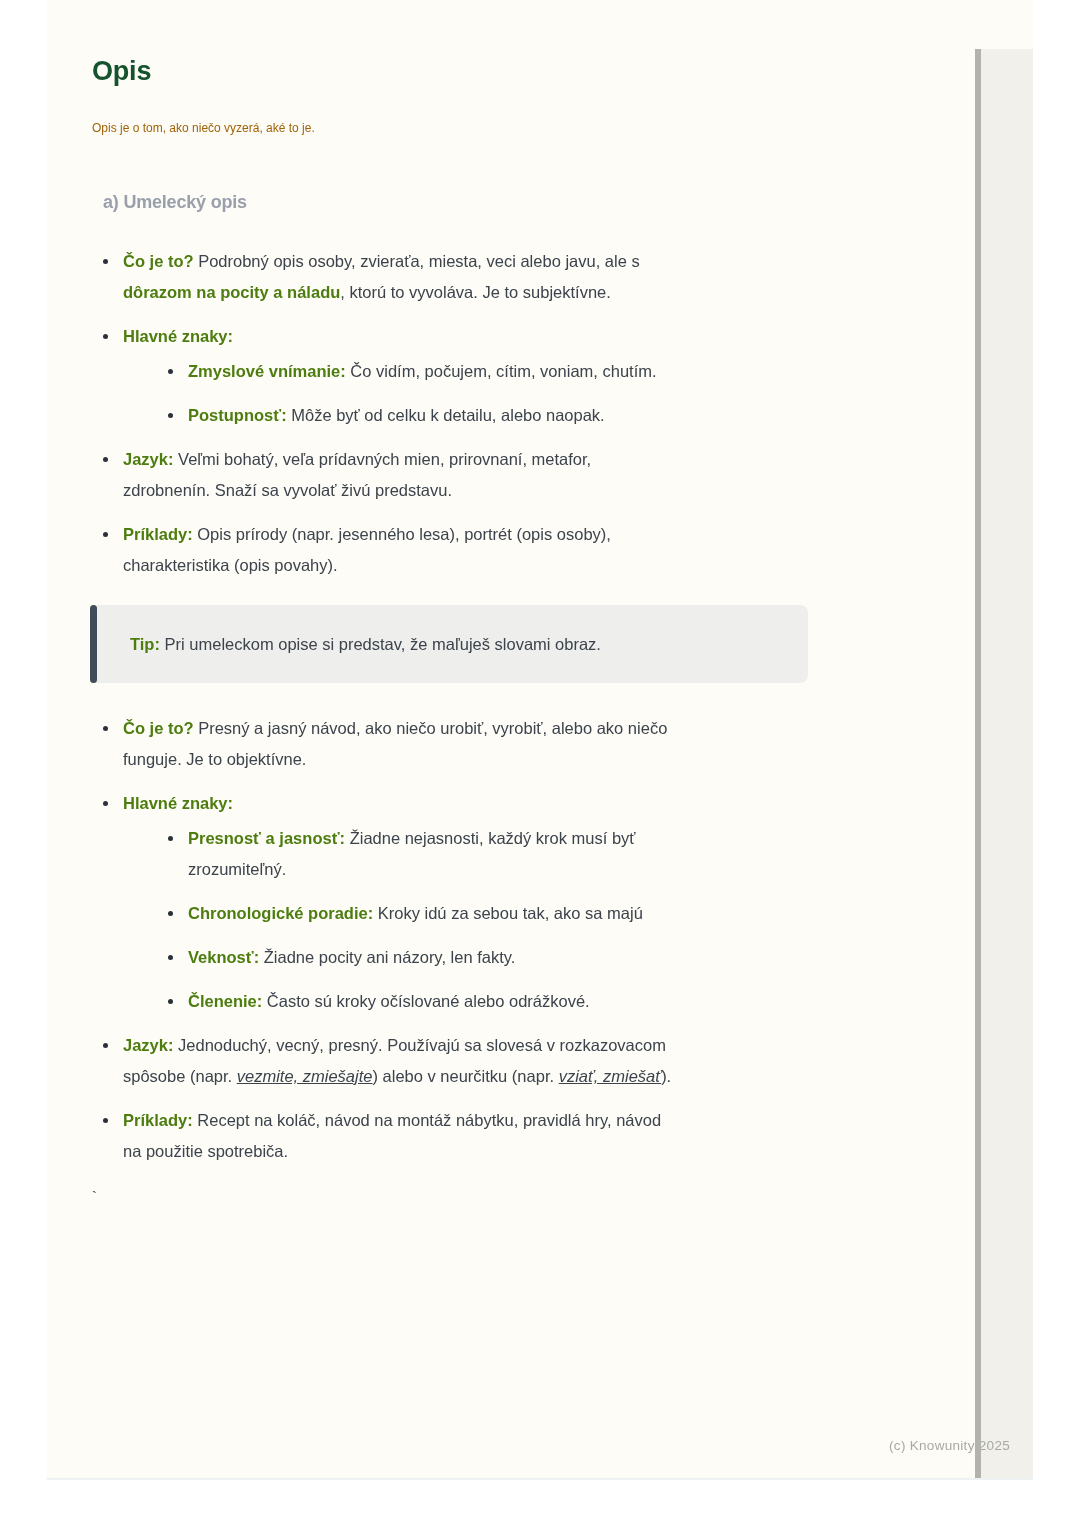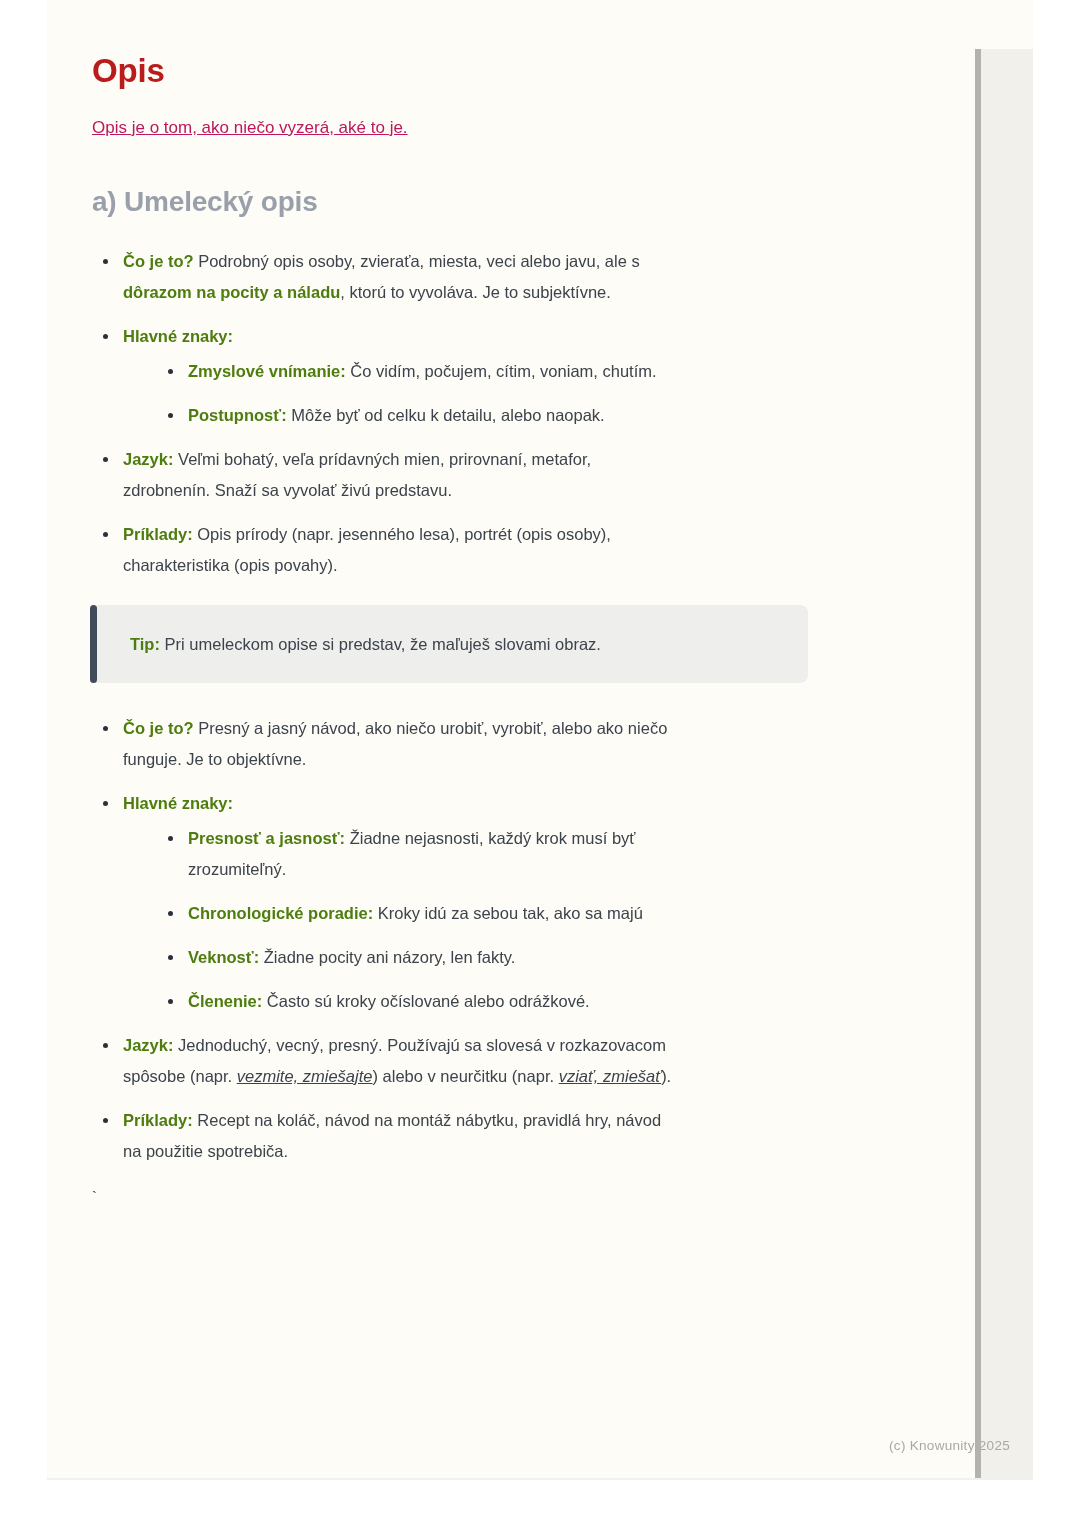--- a/index.html
+++ b/index.html
@@ -14,29 +14,29 @@
     position:absolute;left:47px;top:0;width:986px;height:1478px;
     background:#fdfcf6;
     border-bottom:2px solid #eef2f2;
   }
   .content{
     position:absolute;left:45px;top:0;width:742px;
     color:#3c434c;font-size:16.5px;
   }
   h1.title{
     margin:55px 0 0 0;
-    font-size:33px;line-height:32px;font-weight:700;
-    color:#b91c1c;letter-spacing:-0.2px;
+    font-size:27px;line-height:32px;font-weight:700;
+    color:#14532d;letter-spacing:-0.2px;
   }
   .intro{
     margin:29px 0 0 0;
-    font-size:17px;line-height:24px;color:#be185d;text-decoration:underline;
+    font-size:12px;line-height:24px;color:#a16207;
   }
   h2.sec{
-    margin:0;font-size:28px;line-height:28px;font-weight:600;
+    margin:11px;font-size:18px;line-height:28px;font-weight:600;
     color:#9aa0ab;letter-spacing:-0.2px;
   }
   #heading-a{margin-top:48px;}
   #heading-b{margin-top:49px;}
   ul.blist{
     list-style:none;margin:30px 0 0 0;padding:0;
   }
   ul.blist.sub{margin:4px 0 0 34px;}
   ul.blist li.bullet{
     position:relative;padding-left:31px;margin:0 0 13px 0;

